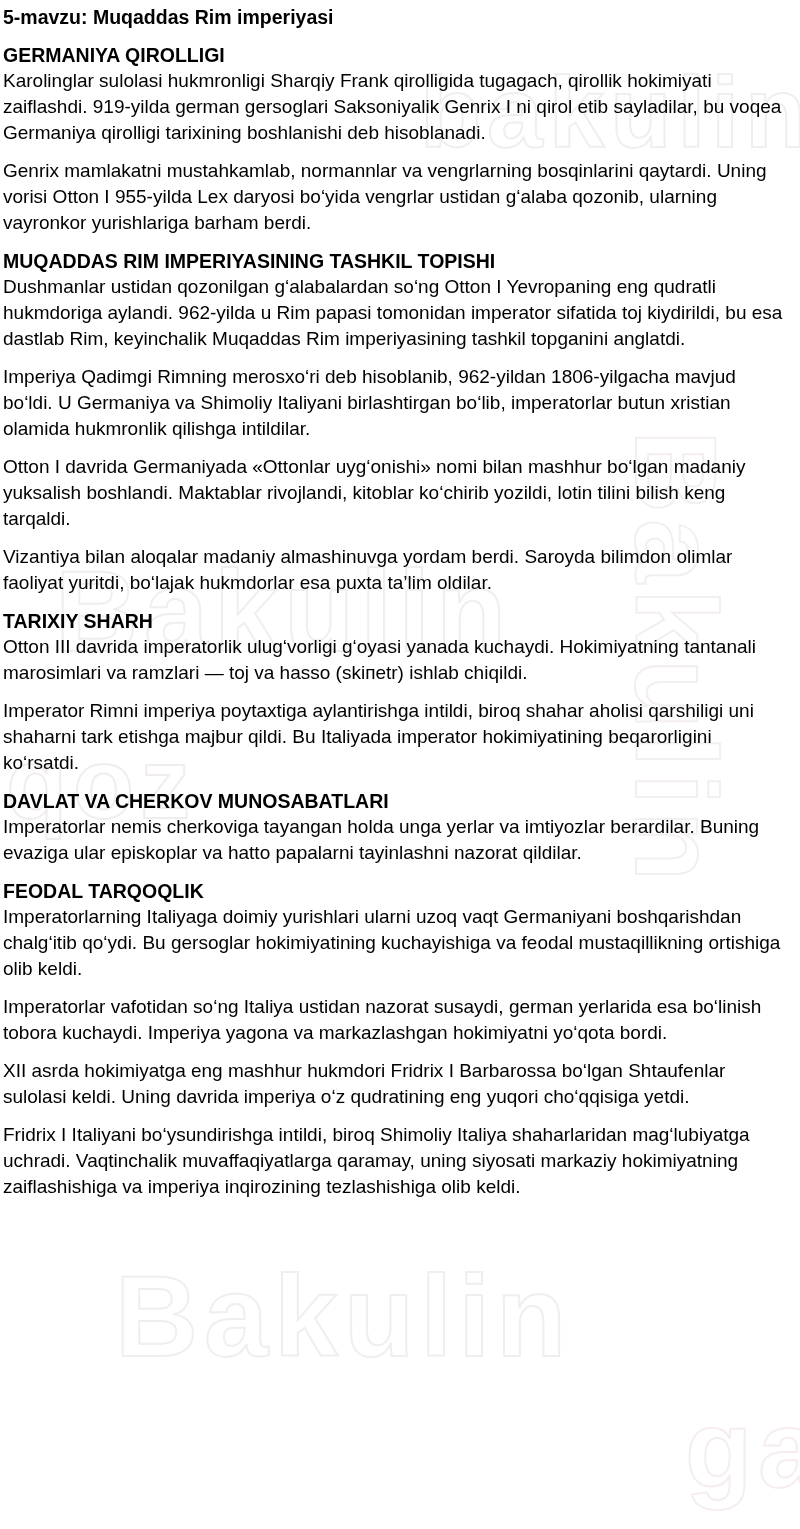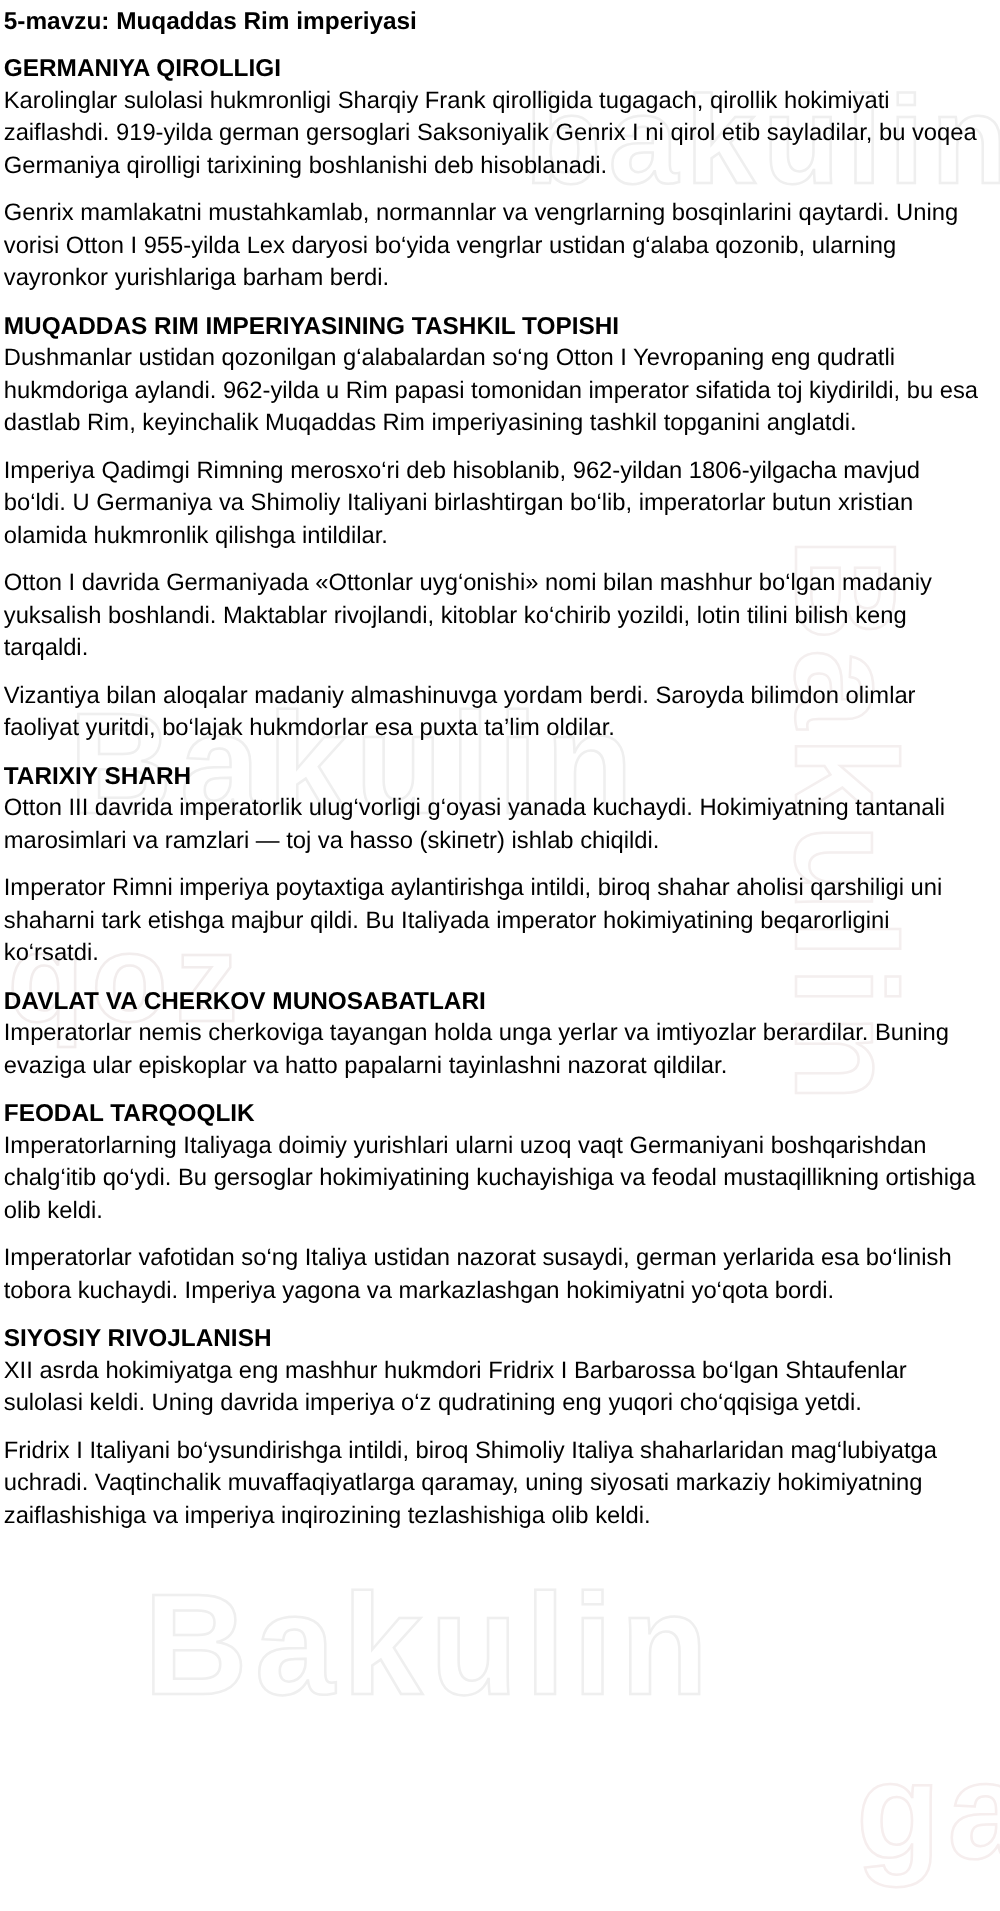--- a/index.html
+++ b/index.html
@@ -117,19 +117,18 @@
       <p class="para">Imperatorlar nemis cherkoviga tayangan holda unga yerlar va imtiyozlar berardilar. Buning evaziga ular episkoplar va hatto papalarni tayinlashni nazorat qildilar.</p>
     </section>
 
     <section>
       <h2 class="sec-heading">FEODAL TARQOQLIK</h2>
       <p class="para">Imperatorlarning Italiyaga doimiy yurishlari ularni uzoq vaqt Germaniyani boshqarishdan chalg‘itib qo‘ydi. Bu gersoglar hokimiyatining kuchayishiga va feodal mustaqillikning ortishiga olib keldi.</p>
       <p class="para">Imperatorlar vafotidan so‘ng Italiya ustidan nazorat susaydi, german yerlarida esa bo‘linish tobora kuchaydi. Imperiya yagona va markazlashgan hokimiyatni yo‘qota bordi.</p>
     </section>
 
     <section>
-      <h2 class="sec-heading">SIYOSIY RIVOJLANISH</h2>
       <p class="para">XII asrda hokimiyatga eng mashhur hukmdori Fridrix I Barbarossa bo‘lgan Shtaufenlar sulolasi keldi. Uning davrida imperiya o‘z qudratining eng yuqori cho‘qqisiga yetdi.</p>
       <p class="para">Fridrix I Italiyani bo‘ysundirishga intildi, biroq Shimoliy Italiya shaharlaridan mag‘lubiyatga uchradi. Vaqtinchalik muvaffaqiyatlarga qaramay, uning siyosati markaziy hokimiyatning zaiflashishiga va imperiya inqirozining tezlashishiga olib keldi.</p>
     </section>
 
   </div>
 </div>
 
 </body></html>

